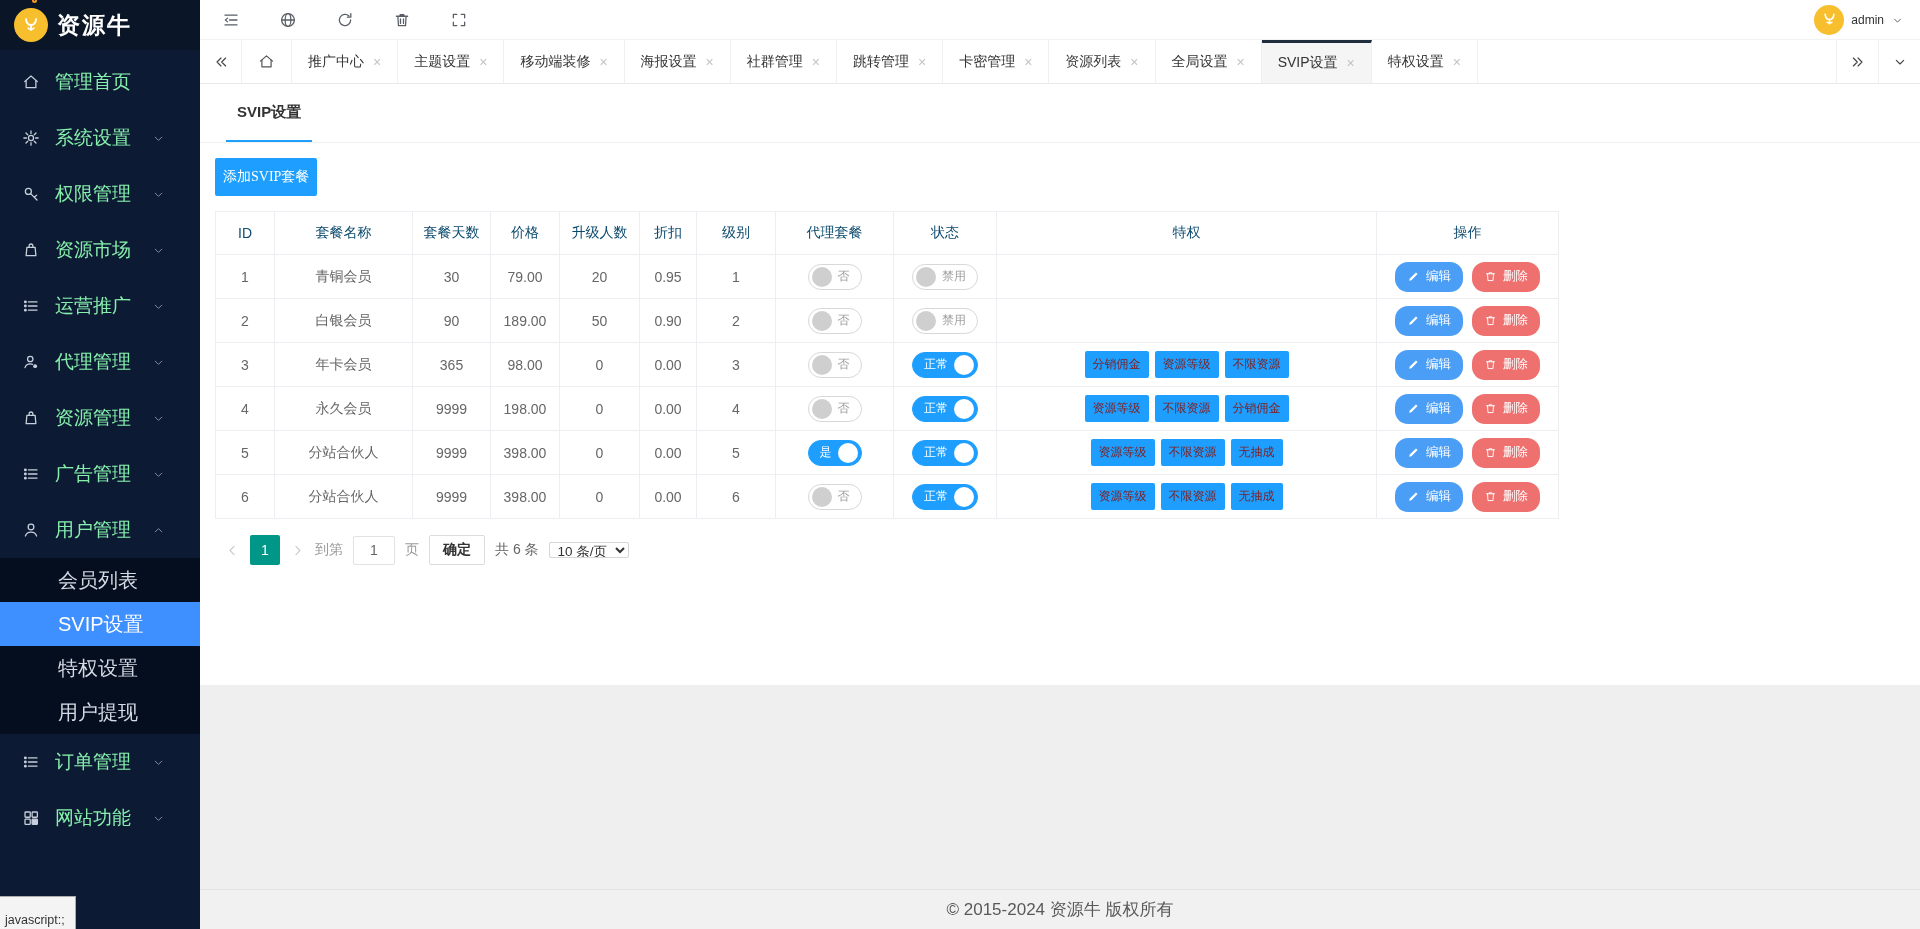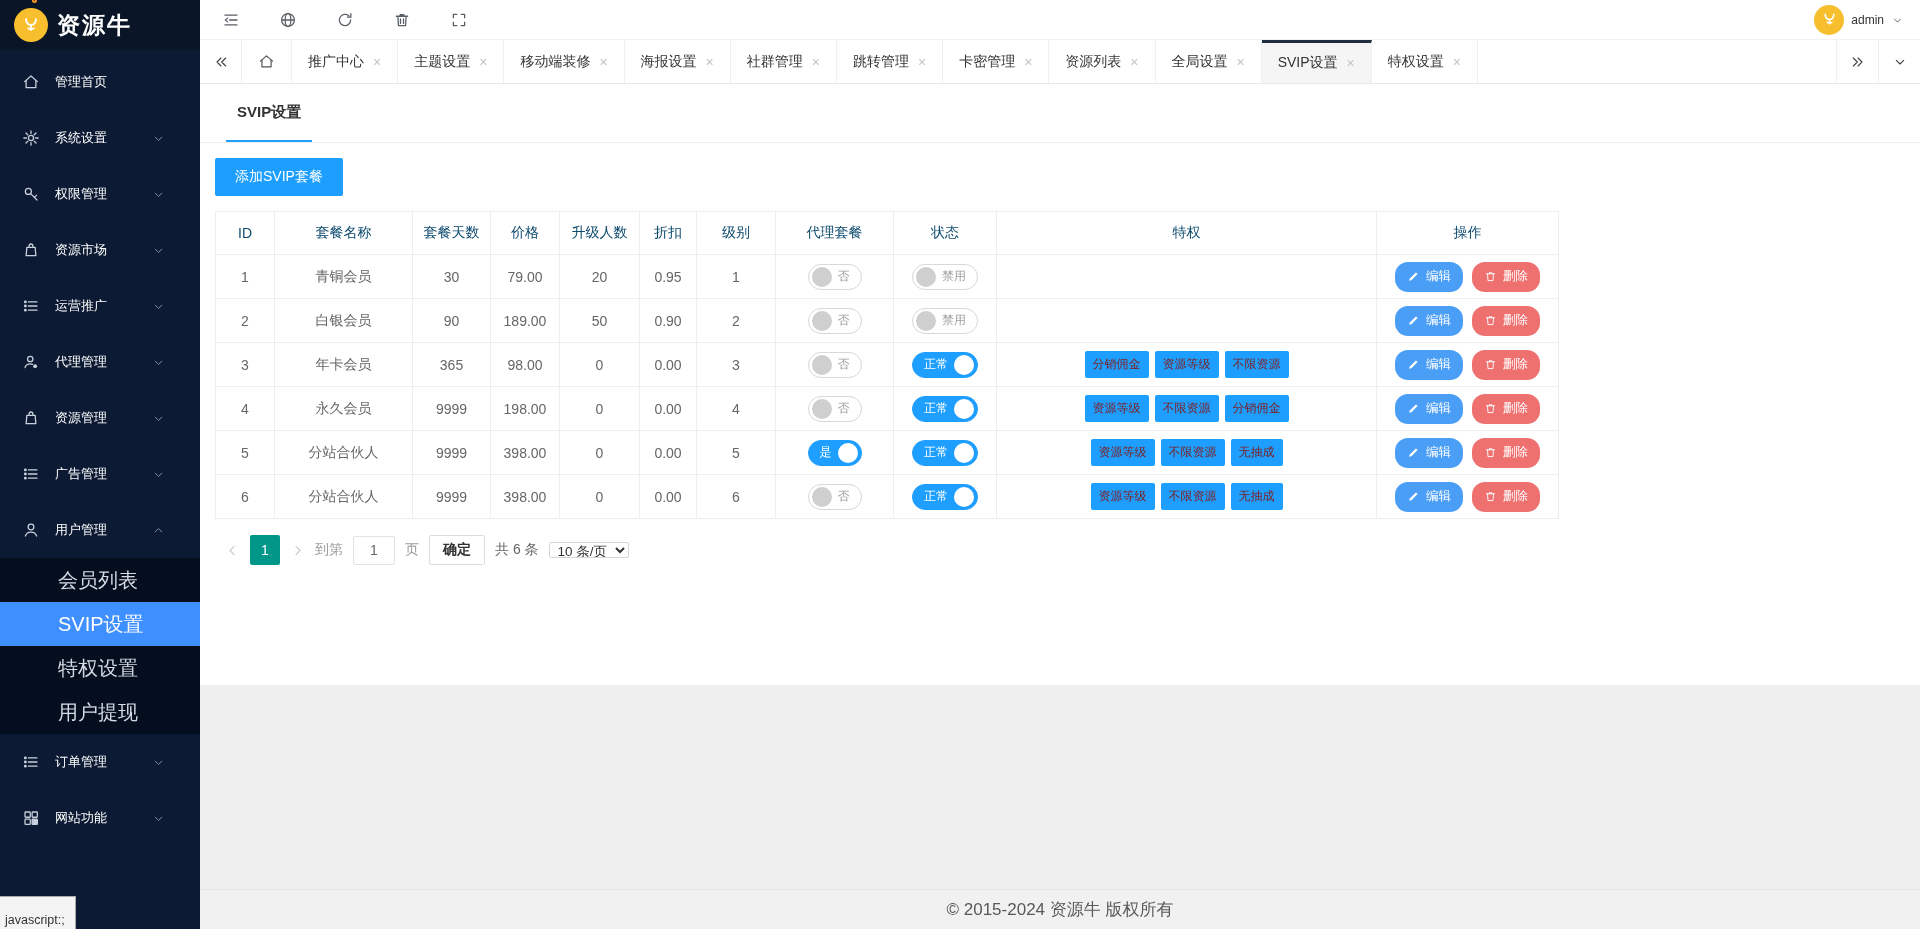--- a/index.html
+++ b/index.html
@@ -7,21 +7,21 @@
   body { display:flex; }
 
   
   .sidebar { width:200px; height:929px; background:#0c1a33; flex:0 0 200px; display:flex; flex-direction:column; }
   .logo { height:50px; display:flex; align-items:center; padding-left:14px; background:#0a1628; gap:9px; position:relative; }
   .logo-circle { width:34px; height:34px; border-radius:50%; background:var(--brand-yellow); color:#fff; display:flex; align-items:center; justify-content:center; flex:0 0 34px; }
   .logo-circle .ic { width:22px; height:22px; stroke-width:2; }
   .logo-text { color:#fff; font-size:23px; font-weight:bold; letter-spacing:2px; position:relative; }
   .logo-dot { position:absolute; top:-2px; left:32px; width:5px; height:5px; border:2.5px solid #f7941d; border-radius:50%; }
   .menu { flex:1; padding-top:4px; }
-  .menu-item { height:56px; display:flex; align-items:center; padding:0 20px 0 22px; color:#ffffff; font-size:13px; cursor:pointer; }
+  .menu-item { height:56px; display:flex; align-items:center; padding:0 20px 0 22px; color:#86efac; font-size:19px; cursor:pointer; }
   .menu-item .ic { width:18px; height:18px; margin-right:15px; color:#c8d0dc; }
   .menu-item .chev { margin-left:auto; width:13px; height:13px; color:#8b97a8; }
   .submenu { background:#050e1f; }
   .submenu-item { height:44px; display:flex; align-items:center; padding-left:58px; color:#d5dbe4; font-size:20px; cursor:pointer; }
   .submenu-item.active { background:var(--sidebar-active); color:#fff; }
 
   
   .main { flex:1; display:flex; flex-direction:column; height:929px; min-width:0; }
 
   .toolbar { height:40px; background:#fff; display:flex; align-items:center; padding:0 16px 0 22px; border-bottom:1px solid #f2f2f2; }
@@ -46,21 +46,21 @@
   .tab.active { background:#f5f5f5; border-top:3px solid #1f2d3d; }
   .tab-right { margin-left:auto; display:flex; }
   .tab-right .tab-scroll { border-right:none; border-left:1px solid #f0f0f0; }
 
   
   .content { flex:1; background:#efefef; overflow:hidden; }
   .panel { background:#fff; height:601px; }
   .page-head { height:59px; border-bottom:1px solid #f0f0f0; display:flex; align-items:stretch; padding-left:26px; }
   .page-title { display:inline-flex; align-items:center; padding:0 11px; font-size:15px; font-weight:bold; color:#333; border-bottom:2px solid var(--accent); }
   .panel-body { padding:15px; }
-  .btn-add { height:38px; padding:0 20px; background:var(--accent); color:#fff; font-size:14px; border:none; border-radius:2px; cursor:pointer; margin-bottom:15px; font-family:Liberation Sans, sans-serif; }
+  .btn-add { height:38px; padding:0 8px; background:var(--accent); color:#fff; font-size:14px; border:none; border-radius:2px; cursor:pointer; margin-bottom:15px; font-family:Liberation Serif, serif; }
 
   table.grid { border-collapse:collapse; table-layout:fixed; width:1343px; background:#fff; }
   .grid th, .grid td { border:1px solid #eceef1; text-align:center; font-weight:normal; }
   .grid th { height:43px; font-size:14px; color:#0c4a6e; }
   .grid td { height:44px; font-size:14px; color:#666; }
 
   .switch { display:inline-flex; align-items:center; height:26px; border-radius:14px; font-size:12px; position:relative; cursor:pointer; }
   .switch.on { background:var(--accent); color:#fff; padding:0 29px 0 11px; border:1px solid var(--accent); }
   .switch.on::after { content:""; position:absolute; right:3px; width:20px; height:20px; background:#fff; border-radius:50%; }
   .switch.off { background:#fff; color:#a0a0a0; padding:0 11px 0 29px; border:1px solid #d8d8d8; }

